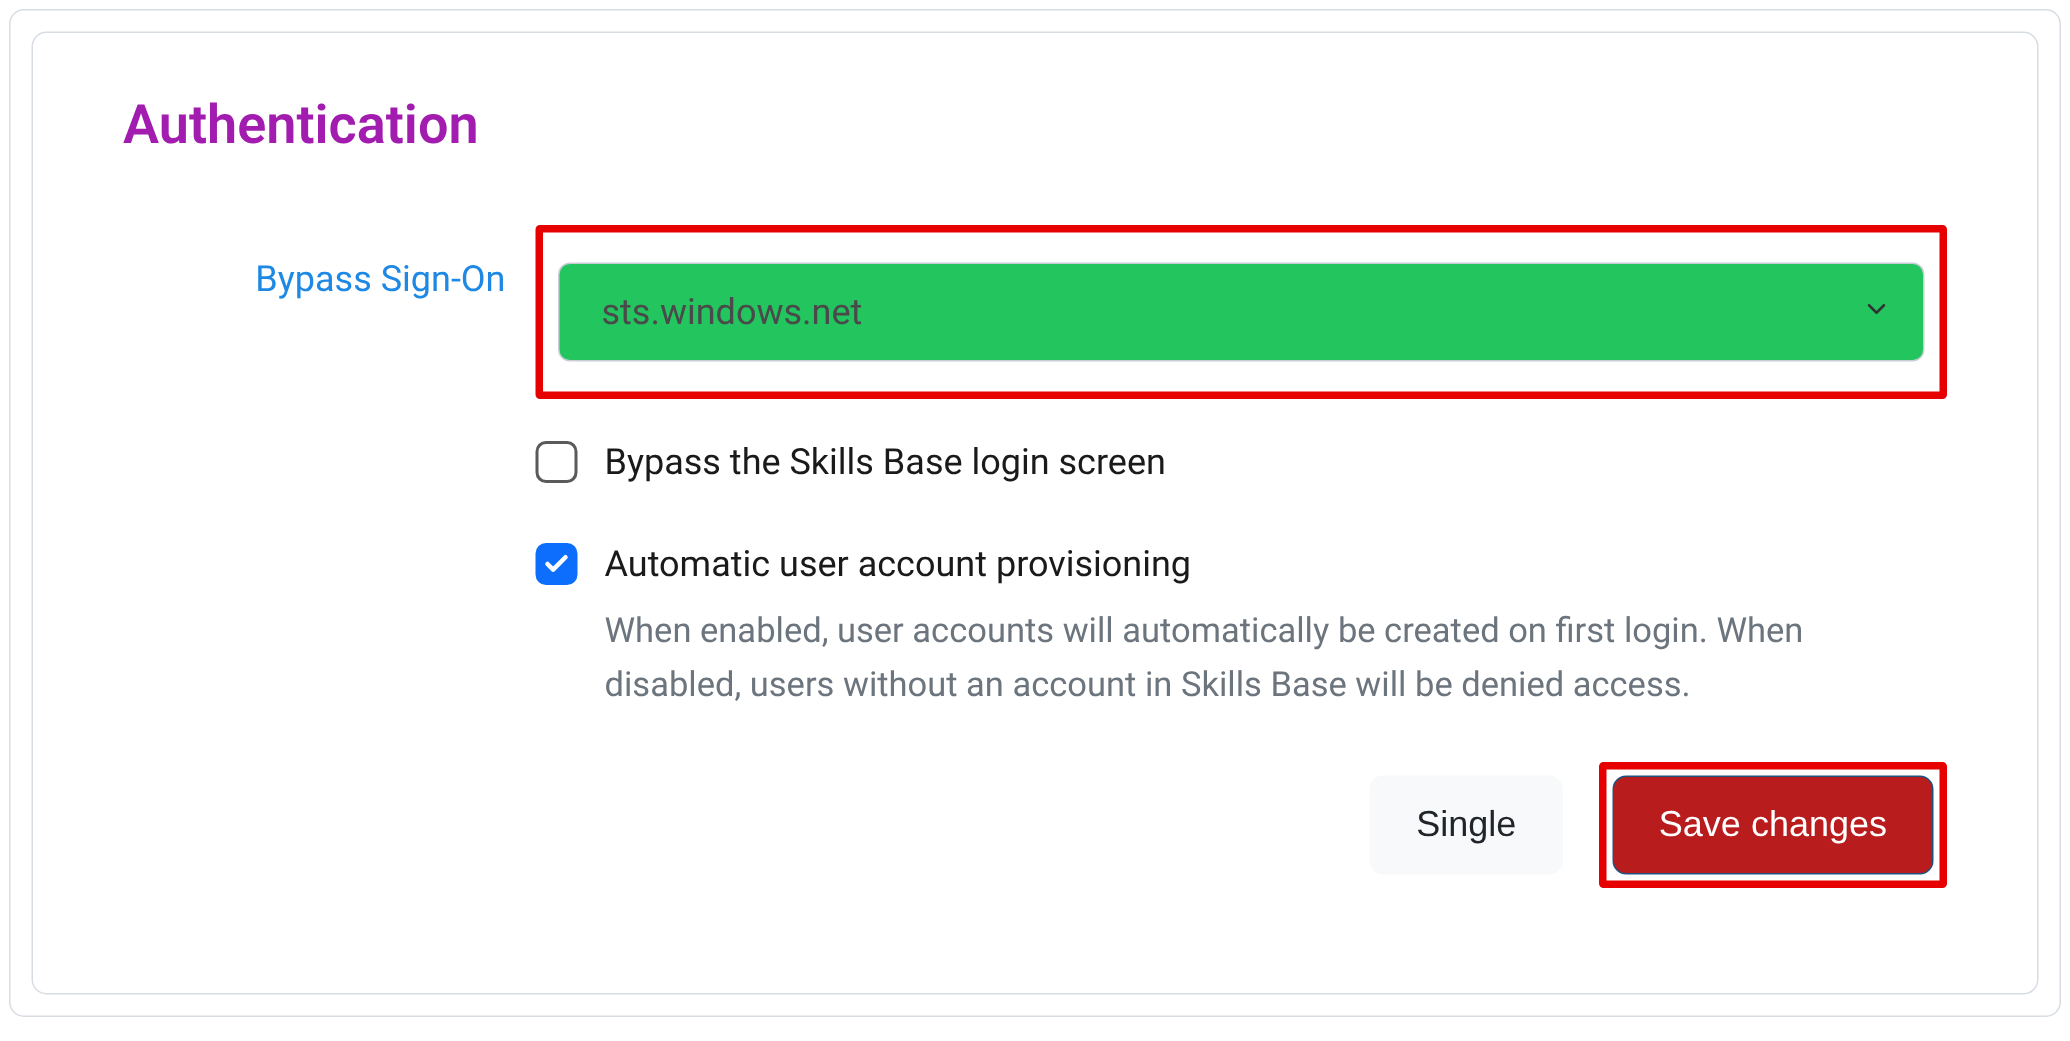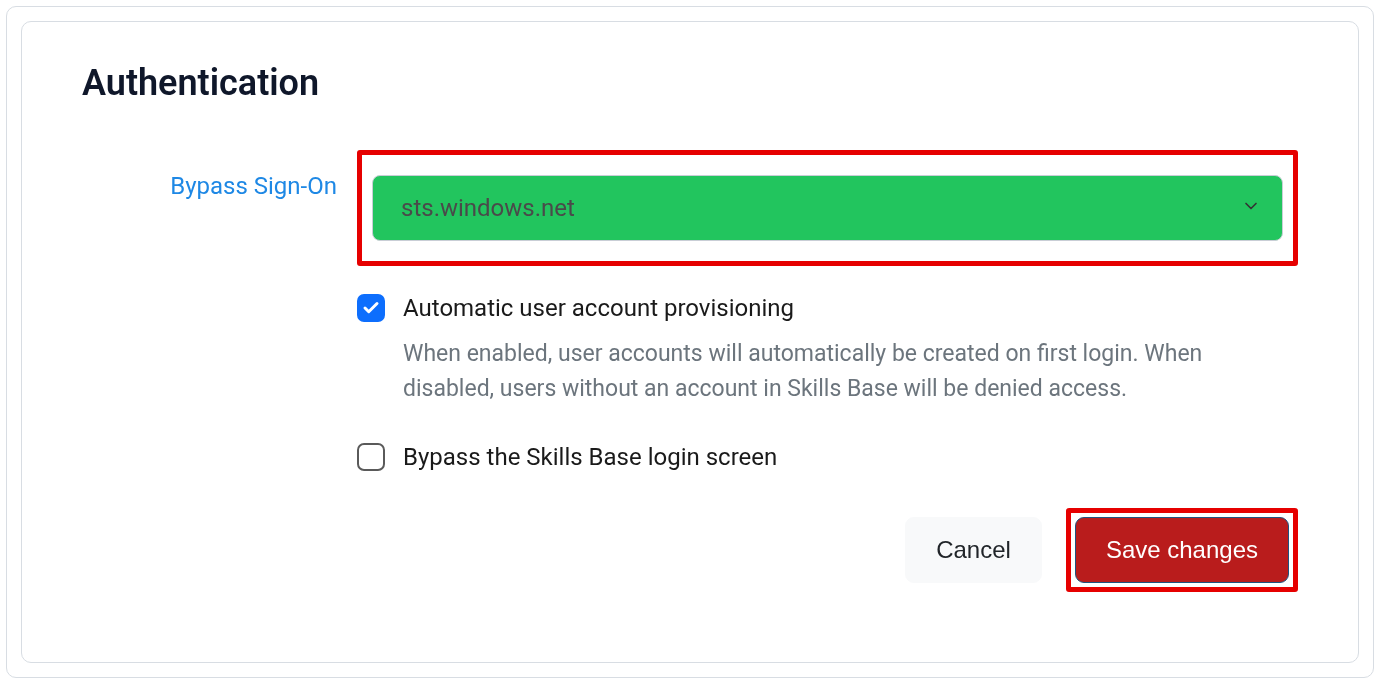--- a/index.html
+++ b/index.html
@@ -18,21 +18,21 @@
       padding: 14px;
     }
     .card {
       border: 1px solid #d8dde3;
       border-radius: 10px;
       padding: 40px 60px 40px 60px;
     }
     .page-title {
       font-size: 36px;
       font-weight: 600;
-      color: #0f172a;
+      color: #a21caf;
       margin-bottom: 46px;
     }
     .form-row {
       display: flex;
       align-items: flex-start;
       margin-bottom: 30px;
     }
     .label-col {
       width: 275px;
       padding-right: 20px;
@@ -171,40 +171,40 @@
             <div class="select-field">sts.windows.net</div>
             <span class="select-chevron">
               <svg viewBox="0 0 24 24" fill="none" stroke-width="2" stroke-linecap="round" stroke-linejoin="round">
                   <polyline points="6 9 12 15 18 9"></polyline>
                 </svg>
             </span>
           </div>
         </div>
 
         <div class="checkbox-row">
+          <div class="checkbox-box"></div>
+          <div class="checkbox-content">
+            <div class="checkbox-label">Bypass the Skills Base login screen</div>
+          </div>
+        </div>
+
+        <div class="checkbox-row">
           <div class="checkbox-box checked">
             <svg viewBox="0 0 24 24" fill="none" stroke-width="4" stroke-linecap="round" stroke-linejoin="round">
                 <polyline points="20 6 9 17 4 12"></polyline>
               </svg>
           </div>
           <div class="checkbox-content">
             <div class="checkbox-label">Automatic user account provisioning</div>
             <div class="helper-text">When enabled, user accounts will automatically be created on first login. When disabled, users without an account in Skills Base will be denied access.</div>
           </div>
         </div>
 
-        <div class="checkbox-row">
-          <div class="checkbox-box"></div>
-          <div class="checkbox-content">
-            <div class="checkbox-label">Bypass the Skills Base login screen</div>
-          </div>
-        </div>
-
         <div class="button-row">
-          <button class="btn-cancel">Cancel</button>
+          <button class="btn-cancel">Single</button>
           <div class="btn-save-wrapper">
             <button class="btn-save">Save changes</button>
           </div>
         </div>
 
       </div>
     </div>
   </div>
 </div>
 

